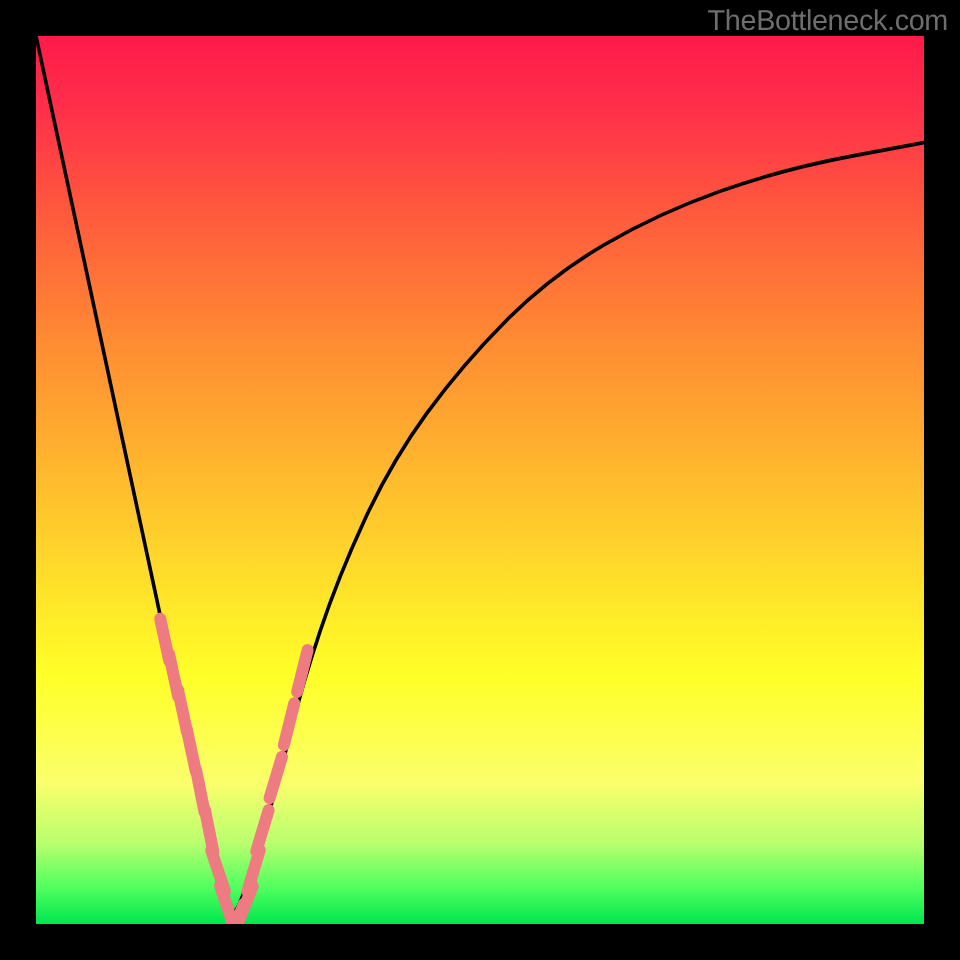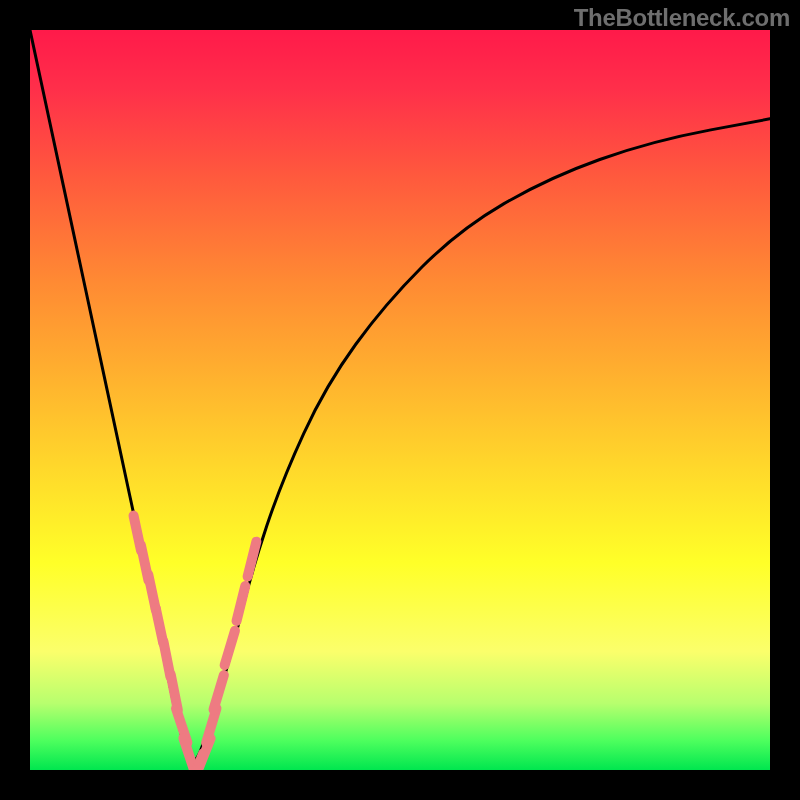--- a/index.html
+++ b/index.html
@@ -36,21 +36,21 @@
       #4eff5e 96%,
       #00e64f 100%
     );
   }
   .watermark {
     position: absolute;
     top: 4px;
     right: 10px;
     color: #6e6e6e;
     font-size: 24px;
-    font-weight: 700;
+    font-weight: 400;
     letter-spacing: -0.3px;
     user-select: none;
   }
   svg.curve-layer {
     position: absolute;
     left: 0;
     top: 0;
     width: 740px;
     height: 740px;
   }

